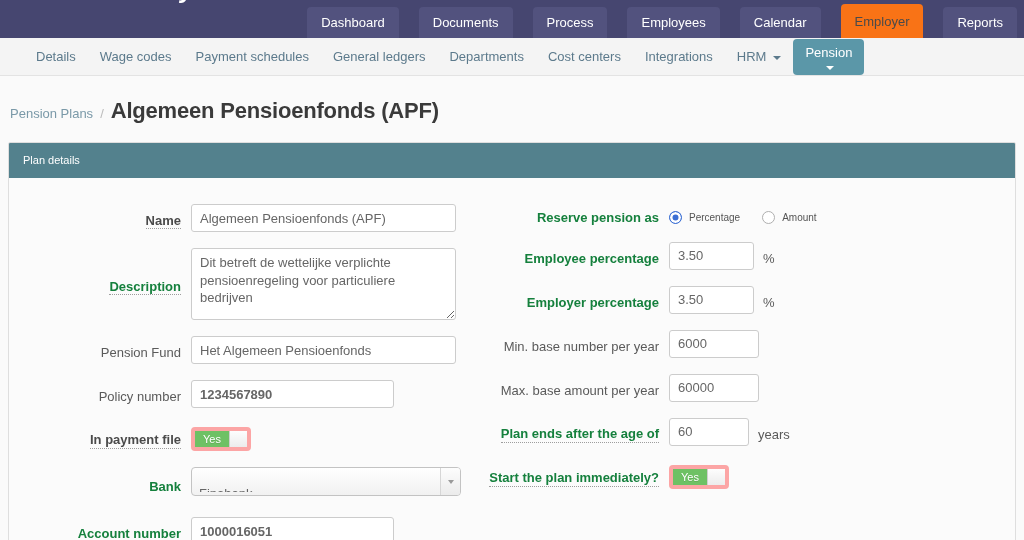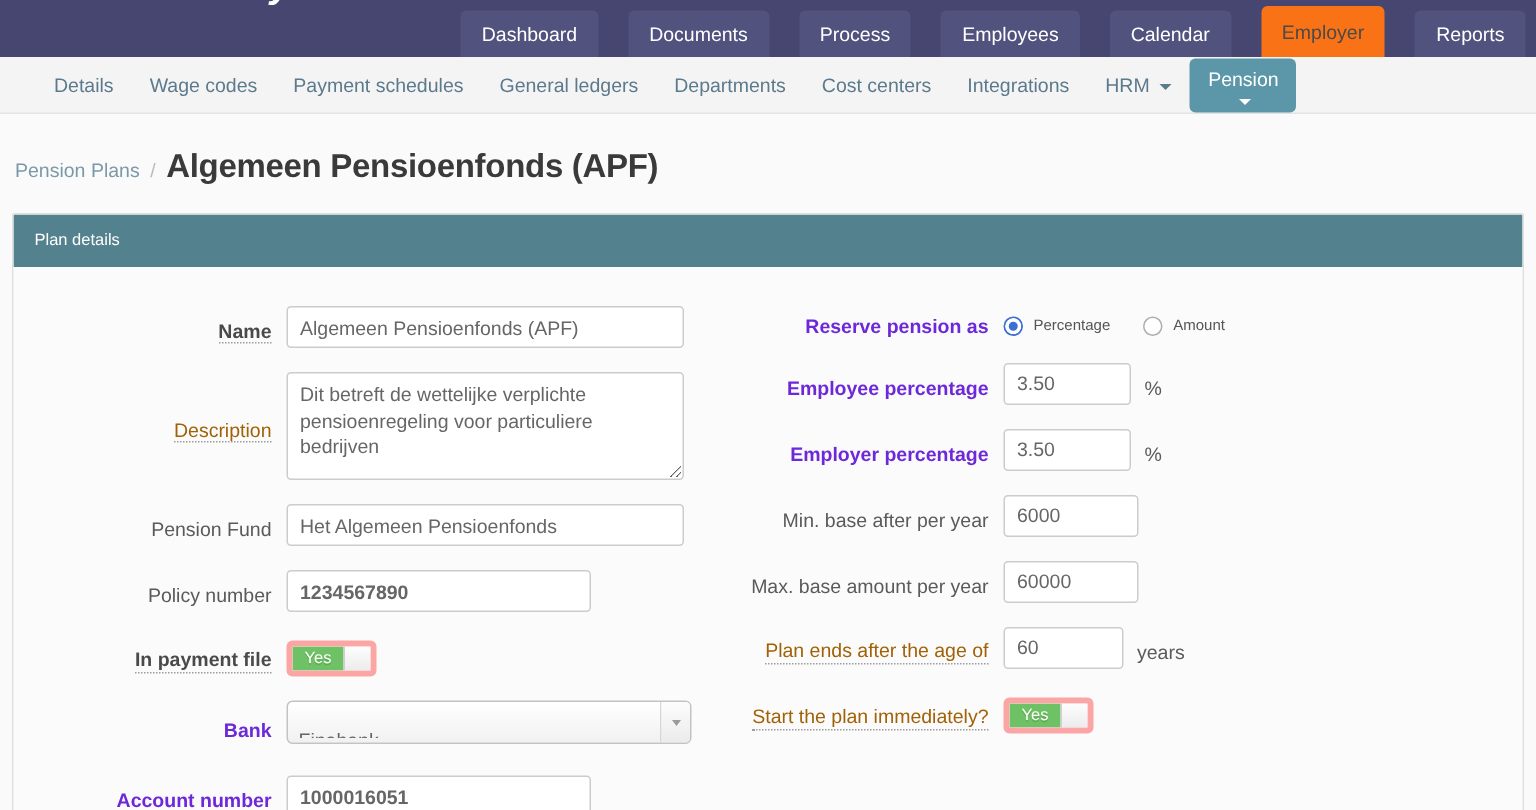--- a/index.html
+++ b/index.html
@@ -175,38 +175,39 @@
     font-size: 13px;
     color: #5a5a5a;
     padding-top: 6px;
     box-sizing: border-box;
     padding-right: 10px;
     flex: none;
     line-height: 1.2;
   }
   .col-left .flabel { width: 182px; }
   .col-right .flabel { width: 190px; }
-  .flabel.b { font-weight: bold; color: #6d28d9; }
+  .flabel.b { font-weight: bold; color: #15803d; }
   .flabel-wrap {
     display: flex;
     justify-content: flex-end;
     padding-top: 6px;
     padding-right: 10px;
     box-sizing: border-box;
     flex: none;
   }
   .col-left .flabel-wrap { width: 182px; }
   .col-right .flabel-wrap { width: 190px; }
   .tipspan {
     border-bottom: 1px dotted #9d9d9d;
     font-size: 13px;
-    color: #a16207;
+    color: #15803d;
     line-height: 1.2;
     cursor: help;
     white-space: nowrap;
+    font-weight: bold;
   }
   .tipspan.b { font-weight: bold; color: #4a4a4a; }
 
   
   input[type="text"], textarea, select {
     font-family: "Liberation Sans", sans-serif;
     font-size: 13px;
     color: #666;
     box-sizing: border-box;
   }
@@ -473,21 +474,21 @@
         <span class="unit">%</span>
       </div>
 
       <div class="frow">
         <div class="flabel b">Employer percentage</div>
         <input type="text" class="inp w85" value="3.50" style="">
         <span class="unit">%</span>
       </div>
 
       <div class="frow">
-        <div class="flabel">Min. base after per year</div>
+        <div class="flabel">Min. base number per year</div>
         <input type="text" class="inp w90" value="6000" style="">
       </div>
 
       <div class="frow">
         <div class="flabel">Max. base amount per year</div>
         <input type="text" class="inp w90" value="60000" style="">
       </div>
 
       <div class="frow">
         <div class="flabel-wrap">

